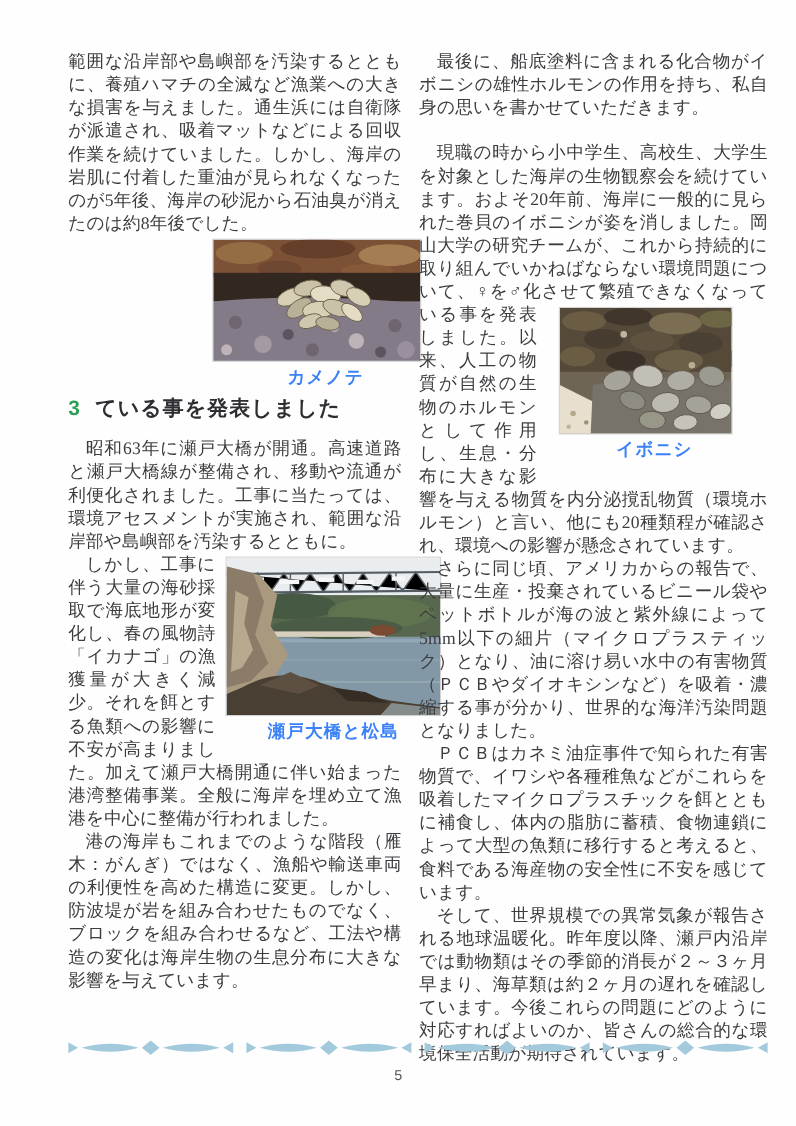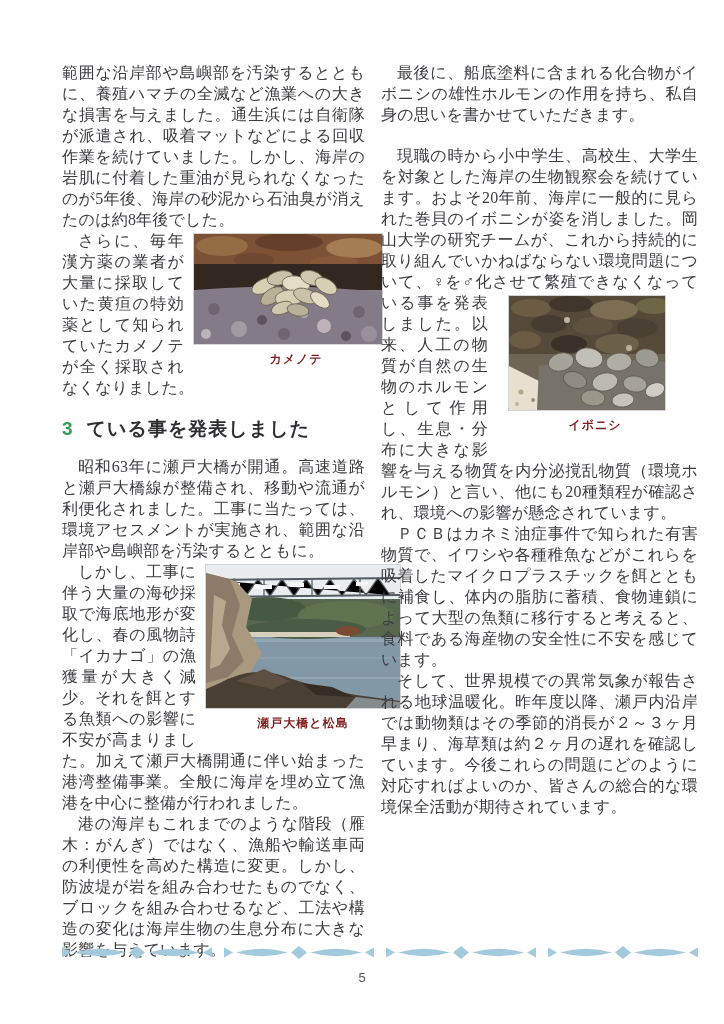--- a/index.html
+++ b/index.html
@@ -6,21 +6,21 @@
   .page{
     position:relative;
     width:724px;height:1024px;
     background:#fefefe;
     overflow:hidden;
     font-family:"Liberation Serif","DejaVu Serif",serif;
     color:#3c3c40;
     margin:0 auto;
   }
   .columns{
-    position:absolute;top:62px;left:62px;width:636px;
+    position:absolute;top:46px;left:62px;width:636px;
     display:flex;gap:16px;
   }
   .col-left{width:303px;}
   .col-right{width:317px;}
   p.para{
     margin:0;
     font-size:16px;line-height:21px;
     text-align:justify;
     text-indent:1em;
     letter-spacing:0.2px;
@@ -40,21 +40,21 @@
     display:inline-block;
     text-align:center;
   }
   .photo-float svg{display:block;border:1px solid #d3d3d3;background:#fff;}
   .photo-kamenote{width:190px;margin:3px -18px 4px 9px;}
   .photo-seto{width:180px;margin:3px -20px 4px 9px;}
   .photo-ibonishi{width:158px;margin:3px 32px 4px 20px;}
   .photo-caption{
     display:block;
     font-family:"Liberation Sans","DejaVu Sans",sans-serif;
-    font-size:12px;font-weight:bold;color:#7f1d1d;
+    font-size:16px;font-weight:bold;color:#3b82f6;
     margin-top:4px;letter-spacing:1px;
   }
   .wave-band{
     position:absolute;left:62px;top:944px;width:636px;height:17px;
   }
   .page-number{
     position:absolute;left:0;top:970px;width:100%;
     text-align:center;
     font-family:"Liberation Sans","DejaVu Sans",sans-serif;
     font-size:13px;color:#555;
@@ -102,21 +102,20 @@
               <ellipse cx="78" cy="62" rx="13" ry="7" fill="#b8b097" transform="rotate(-35 78 62)"></ellipse>
               <ellipse cx="95" cy="64" rx="14" ry="8" fill="#d8d0b4" transform="rotate(-5 95 64)"></ellipse>
               <ellipse cx="112" cy="62" rx="13" ry="7" fill="#c9c2a8" transform="rotate(20 112 62)"></ellipse>
               <ellipse cx="126" cy="66" rx="11" ry="6" fill="#e4dcc4" transform="rotate(38 126 66)"></ellipse>
               <ellipse cx="88" cy="74" rx="11" ry="6" fill="#cfc8ae" transform="rotate(-20 88 74)"></ellipse>
               <ellipse cx="104" cy="76" rx="11" ry="6" fill="#b8b097" transform="rotate(10 104 76)"></ellipse>
             </g>
           </svg>
           <span class="photo-caption">カメノテ</span>
         </span>
-        <span>さらに、毎年漢方薬の業者が大量に採取していた黄疸の特効薬として知られていたカメノテが全く採取されなくなりました。</span>
       </p>
 
       <h2 class="section-heading">
         <span class="section-num">3</span><span>ている事を発表しました</span>
       </h2>
 
       <p class="para">昭和63年に瀬戸大橋が開通。高速道路と瀬戸大橋線が整備され、移動や流通が利便化されました。工事に当たっては、環境アセスメントが実施され、範囲な沿岸部や島嶼部を汚染するとともに。</p>
 
       <p class="para">
         <span class="photo-float photo-seto">
@@ -204,20 +203,21 @@
               <ellipse cx="84" cy="102" rx="12" ry="8" fill="#999788" transform="rotate(5 84 102)"></ellipse>
               <ellipse cx="114" cy="104" rx="11" ry="7" fill="#c6c4b8" transform="rotate(-6 114 104)"></ellipse>
             </g>
             <circle cx="58" cy="24" r="3" fill="#d8d2b8" opacity="0.8"></circle>
             <circle cx="120" cy="52" r="3" fill="#d8d2b8" opacity="0.7"></circle>
           </svg>
           <span class="photo-caption">イボニシ</span>
         </span><span>ている事を発表しました。以来、人工の物質が自然の生物のホルモンとして作用し、生息・分布に大きな影響を与える物質を内分泌撹乱物質（環境ホルモン）と言い、他にも20種類程が確認され、環境への影響が懸念されています。</span>
       </p>
 
+      <p class="para">さらに同じ頃、アメリカからの報告で、大量に生産・投棄されているビニール袋やペットボトルが海の波と紫外線によって5mm以下の細片（マイクロプラスティック）となり、油に溶け易い水中の有害物質（ＰＣＢやダイオキシンなど）を吸着・濃縮する事が分かり、世界的な海洋汚染問題となりました。</p>
 
       <p class="para">ＰＣＢはカネミ油症事件で知られた有害物質で、イワシや各種稚魚などがこれらを吸着したマイクロプラスチックを餌とともに補食し、体内の脂肪に蓄積、食物連鎖によって大型の魚類に移行すると考えると、食料である海産物の安全性に不安を感じています。</p>
 
       <p class="para">そして、世界規模での異常気象が報告される地球温暖化。昨年度以降、瀬戸内沿岸では動物類はその季節的消長が２～３ヶ月早まり、海草類は約２ヶ月の遅れを確認しています。今後これらの問題にどのように対応すればよいのか、皆さんの総合的な環境保全活動が期待されています。</p>
 
     </div>
   </div>
 
   <svg class="wave-band" viewBox="0 0 636 17" preserveAspectRatio="none">
     <defs>

